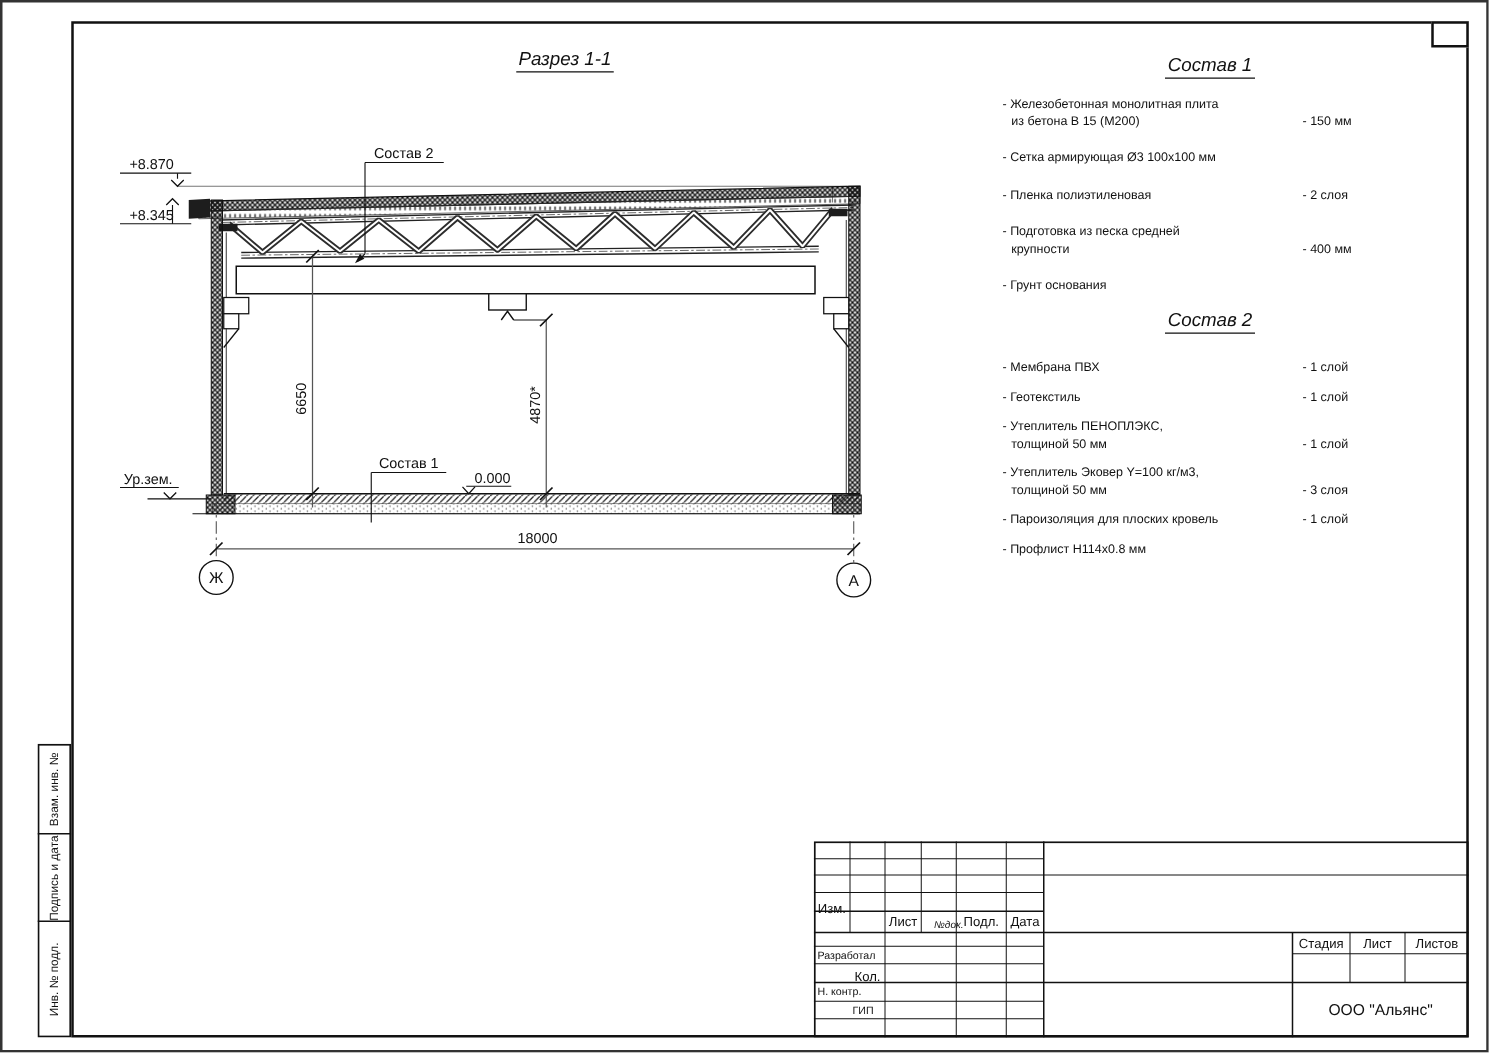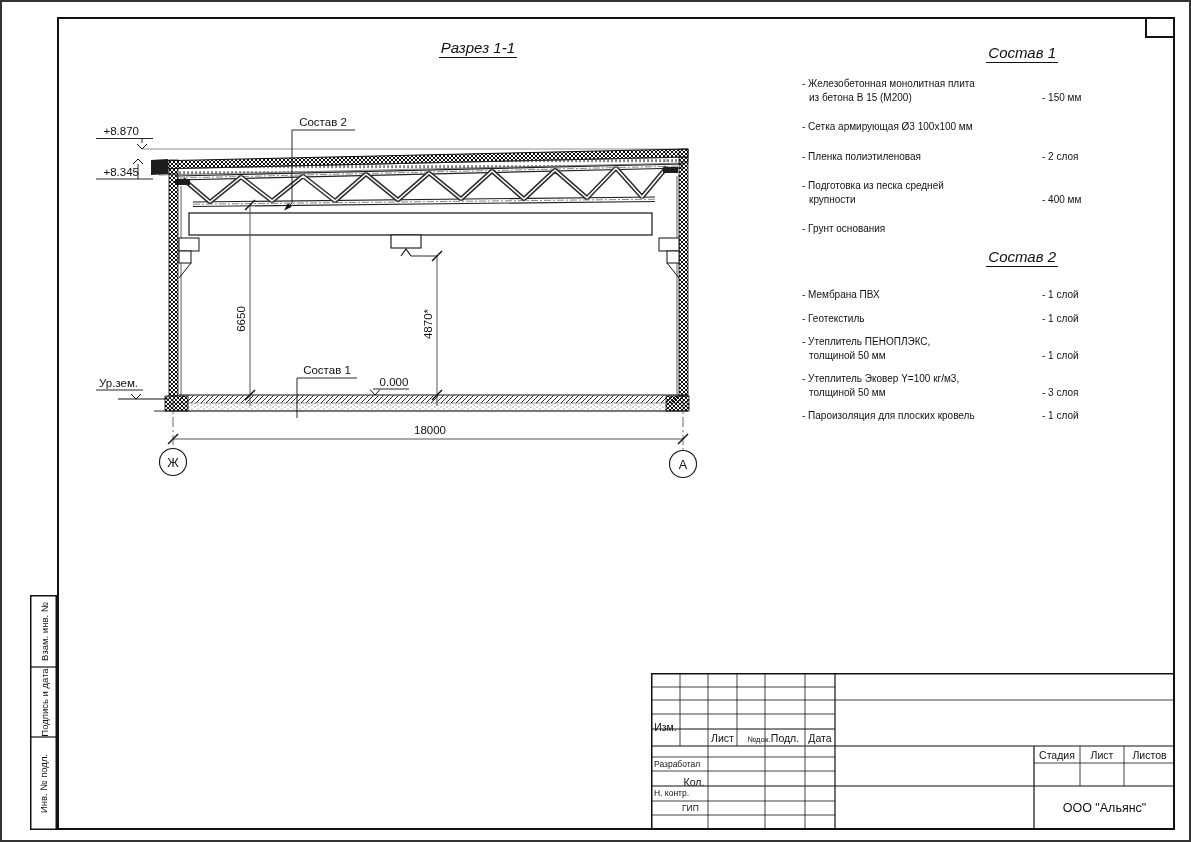--- a/index.html
+++ b/index.html
@@ -5,21 +5,21 @@
   html,body{margin:0;padding:0;background:#e8e8e8;}
   #sheet{
     position:relative;width:1191px;height:842px;background:#fff;
     border:2px solid #333;box-sizing:border-box;overflow:hidden;
     font-family:"Liberation Sans",sans-serif;color:#111;
   }
   .abs{position:absolute;}
   #frame{left:55px;top:15px;width:1118px;height:813px;border:2px solid #111;box-sizing:border-box;}
   #cornerbox{left:1143px;top:15px;width:30px;height:21px;border:2px solid #111;box-sizing:border-box;background:#fff;}
   
-  .hdr{font-style:italic;font-size:15px;text-align:right;}
+  .hdr{font-style:italic;font-size:15px;text-align:center;}
   .hdr span{border-bottom:1.2px solid #111;padding:0 2px 1px 2px;}
   
   .list{width:312px;font-size:10px;line-height:13.5px;}
   .item{display:flex;align-items:flex-end;}
   .list1 .item{margin-bottom:16px;}
   .list2 .item{margin-bottom:10px;}
   .item .t{width:240px;white-space:pre-line;}
   .item .t .l2{padding-left:7px;}
   .item .q{flex:1;}
   
@@ -234,20 +234,24 @@
       <div class="q">- 1 слой</div>
     </div>
     <div class="item">
       <div class="t"><div>- Утеплитель Эковер Y=100 кг/м3,</div><div class="l2">толщиной 50 мм</div></div>
       <div class="q">- 3 слоя</div>
     </div>
     <div class="item">
       <div class="t"><div>- Пароизоляция для плоских кровель</div><div class="l2"></div></div>
       <div class="q">- 1 слой</div>
     </div>
+    <div class="item">
+      <div class="t"><div>- Профлист Н114х0.8 мм</div><div class="l2"></div></div>
+      <div class="q"></div>
+    </div>
   </div>
 
   <div id="tb" class="abs">
     <svg width="524" height="157" viewBox="0 0 524 157" style="position:absolute;left:0;top:0" stroke="#111">
       <rect x="0.75" y="0.75" width="522.5" height="155.5" fill="none" stroke-width="1.5"></rect>
 
       <line x1="0" y1="14" x2="184" y2="14" stroke-width="0.8"></line>
       <line x1="0" y1="27" x2="524" y2="27" stroke-width="0.8"></line>
       <line x1="0" y1="41" x2="184" y2="41" stroke-width="0.8"></line>
       <line x1="0" y1="56" x2="184" y2="56" stroke-width="1.2"></line>
@@ -265,21 +269,21 @@
       <line x1="114" y1="0" x2="114" y2="157" stroke-width="0.8"></line>
       <line x1="154" y1="0" x2="154" y2="157" stroke-width="0.8"></line>
       <line x1="184" y1="0" x2="184" y2="157" stroke-width="1.2"></line>
       <line x1="383" y1="73" x2="383" y2="157" stroke-width="1.2"></line>
       <line x1="429" y1="73" x2="429" y2="113" stroke-width="0.8"></line>
       <line x1="473" y1="73" x2="473" y2="113" stroke-width="0.8"></line>
     </svg>
     <div class="cell" style="left:0;top:46px;width:29px;height:16px;line-height:16px;text-align:center;">Изм.</div>
     <div class="cell" style="left:29px;top:57px;width:28px;height:16px;line-height:16px;margin-top:44px;">Кол.</div>
     <div class="cell" style="left:57px;top:57px;width:29px;height:16px;line-height:16px;">Лист</div>
-    <div class="cell small" style="left:86px;top:60px;width:44px;height:13px;line-height:13px;">№док.</div>
+    <div class="cell small" style="left:86px;top:60px;width:44px;height:13px;line-height:13px;font-style:italic;">№док.</div>
     <div class="cell" style="left:114px;top:57px;width:40px;height:16px;line-height:16px;">Подл.</div>
     <div class="cell" style="left:154px;top:57px;width:30px;height:16px;line-height:16px;">Дата</div>
     <div class="rowlbl" style="top:86px;">Разработал</div>
     <div class="rowlbl" style="top:115px;">Н. контр.</div>
     <div class="rowlbl" style="top:130px;padding-left:28px;">ГИП</div>
     <div class="cell" style="left:383px;top:75px;width:46px;height:15px;line-height:15px;">Стадия</div>
     <div class="cell" style="left:429px;top:75px;width:44px;height:15px;line-height:15px;">Лист</div>
     <div class="cell" style="left:473px;top:75px;width:51px;height:15px;line-height:15px;">Листов</div>
     <div class="cell company" style="left:383px;top:113px;width:141px;height:44px;">ООО "Альянс"</div>
   </div>

